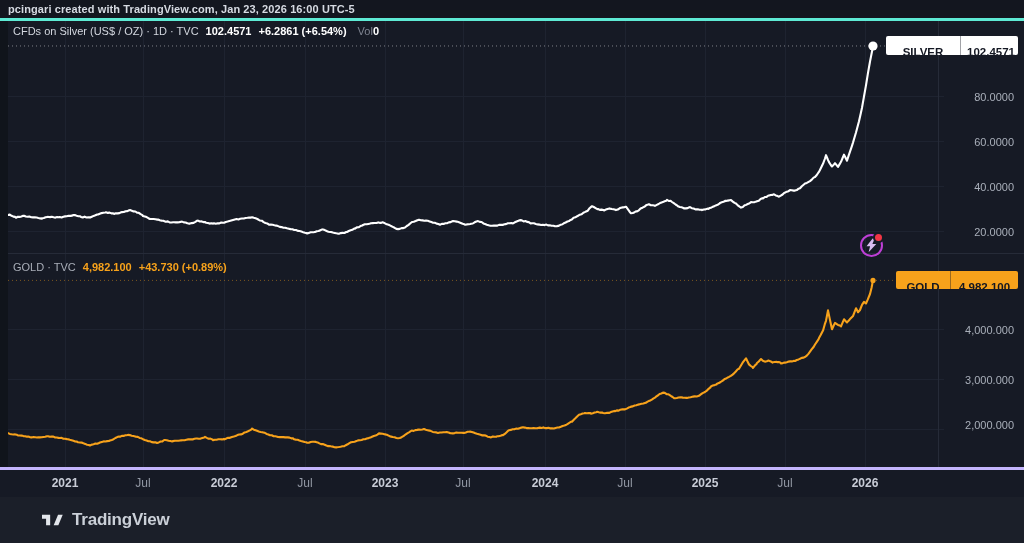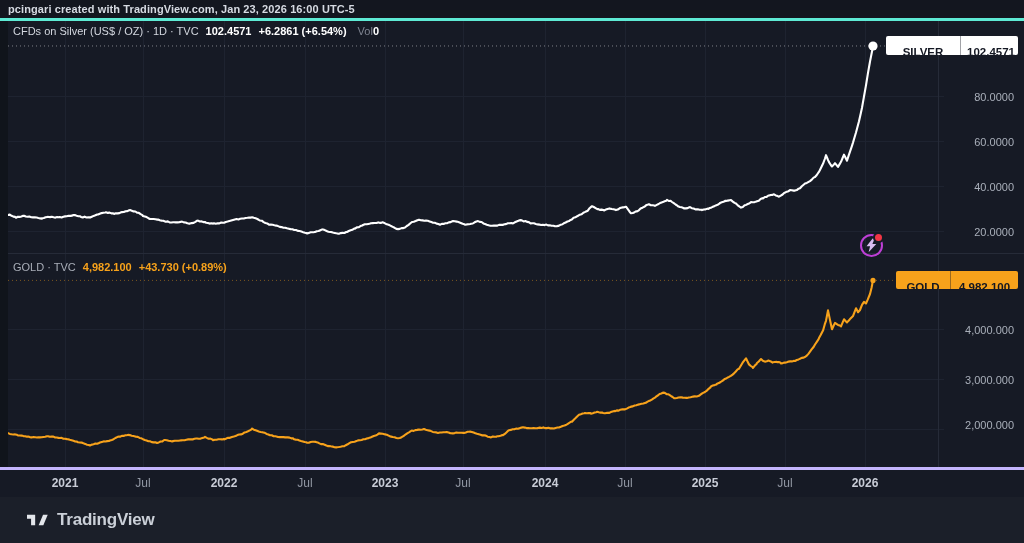--- a/index.html
+++ b/index.html
@@ -33,21 +33,21 @@
              background:transparent;z-index:5;cursor:pointer}
   .alert-btn .dot{position:absolute;right:-3px;top:-4px;width:7px;height:7px;background:#F23645;
                   border-radius:50%;border:2px solid #161A25}
   .y-axis{position:absolute;right:0;top:0;width:86px;height:446px;cursor:ns-resize;z-index:4}
   .y-label{position:absolute;right:10px;font-size:11px;color:#A9AFBA;line-height:14px;text-align:right}
   .x-axis{position:absolute;left:0;top:446px;width:1024px;height:30px;border-top:3px solid #c4b5fd;
           cursor:ew-resize;z-index:4}
   .x-label{position:absolute;top:6px;width:60px;text-align:center;font-size:12px;color:#9298A4;line-height:15px}
   .x-label.major{font-weight:700;color:#C8CCD6}
   .footer{position:absolute;left:0;top:497px;width:1024px;height:46px;background:#1B1F29;
-          display:flex;align-items:center;box-sizing:border-box;padding-left:27px;gap:9px}
+          display:flex;align-items:center;box-sizing:border-box;padding-left:42px;gap:9px}
   .footer .brand{font-size:17px;font-weight:700;color:#CBD0D8;letter-spacing:-.2px}
 </style>
 </head>
 <body>
 
 <div class="topbar">
   <span class="attr">pcingari created with TradingView.com, Jan 23, 2026 16:00 UTC-5</span>
 </div>
 
 <div class="chart-area">

